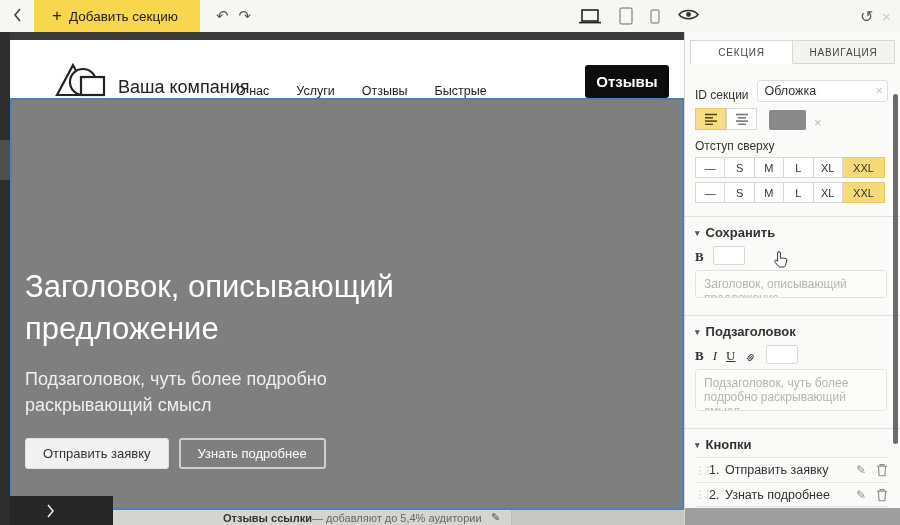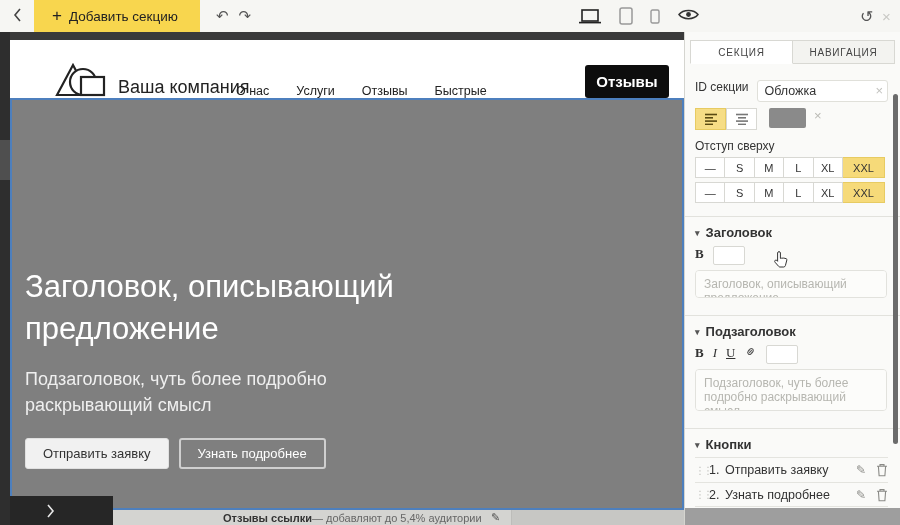--- a/index.html
+++ b/index.html
@@ -56,21 +56,21 @@
   .quick-div { position:absolute; left:398px; top:0; width:1px; height:15px; background:#bdbdba; }
   .quick-right { position:absolute; left:399px; top:0; width:172px; height:15px; background:#c7c7c4; }
 
   
   .panel { position:absolute; left:684px; top:32px; width:216px; height:493px; background:#fafaf8; border-left:1px solid #d5d5d0; z-index:6; }
   .tabs { display:flex; margin-top:8px; padding:0 5px; height:24px; }
   .tab { flex:1; display:flex; align-items:center; justify-content:center; font-size:10px; letter-spacing:0.8px; color:#444; border:1px solid #d8d8d3; cursor:pointer; }
   .tab.active { background:#fff; border-bottom-color:#fff; border-right:1px solid #d8d8d3; }
   .tab.inactive { background:#f3f3f0; border-left:none; }
   .pcontent { padding:8px 12px 0 10px; }
-  .row { display:flex; align-items:flex-start; }
+  .row { display:flex; align-items:flex-end; }
   .id-row { margin-top:8px; gap:8px; }
   .plabel { font-size:12px; color:#333; white-space:nowrap; }
   .id-input-wrap { position:relative; flex:1; }
   .id-input { width:100%; height:22px; border:1px solid #e0e0da; border-radius:3px; background:#fff; padding:0 18px 0 7px; font-size:12.5px; color:#333; font-family:inherit; }
   .id-clear { position:absolute; right:5px; top:3px; color:#c2c2be; font-size:13px; cursor:pointer; }
   .align-row { margin-top:6px; gap:0; }
   .align-btn { width:31px; height:22px; display:flex; align-items:center; justify-content:center; border:1px solid #d8d8d3; background:#fff; cursor:pointer; }
   .align-btn.sel { background:#f6dd86; border-color:#e7cb62; }
   .swatch { width:37px; height:20px; background:#8a8a8a; border-radius:2px; margin-left:12px; cursor:pointer; }
   .swatch-x { color:#b9b9b4; font-size:13px; margin-left:8px; cursor:pointer; }
@@ -246,21 +246,21 @@
         <div class="seg-cell">M</div>
         <div class="seg-cell">L</div>
         <div class="seg-cell">XL</div>
         <div class="seg-cell xxl sel">XXL</div>
       </div>
 
       <div class="divider"></div>
 
       <div class="sec-head">
         <span class="sec-caret">▾</span>
-        <span>Заголовок</span>
+        <span>Сохранить</span>
       </div>
       <div class="row fmt-row">
         <span class="fmt-b">B</span>
         <span class="color-box"></span>
       </div>
       <textarea class="ptextarea" rows="1" placeholder="Заголовок, описывающий предложение" style=""></textarea>
 
       <div class="divider"></div>
 
       <div class="sec-head">

